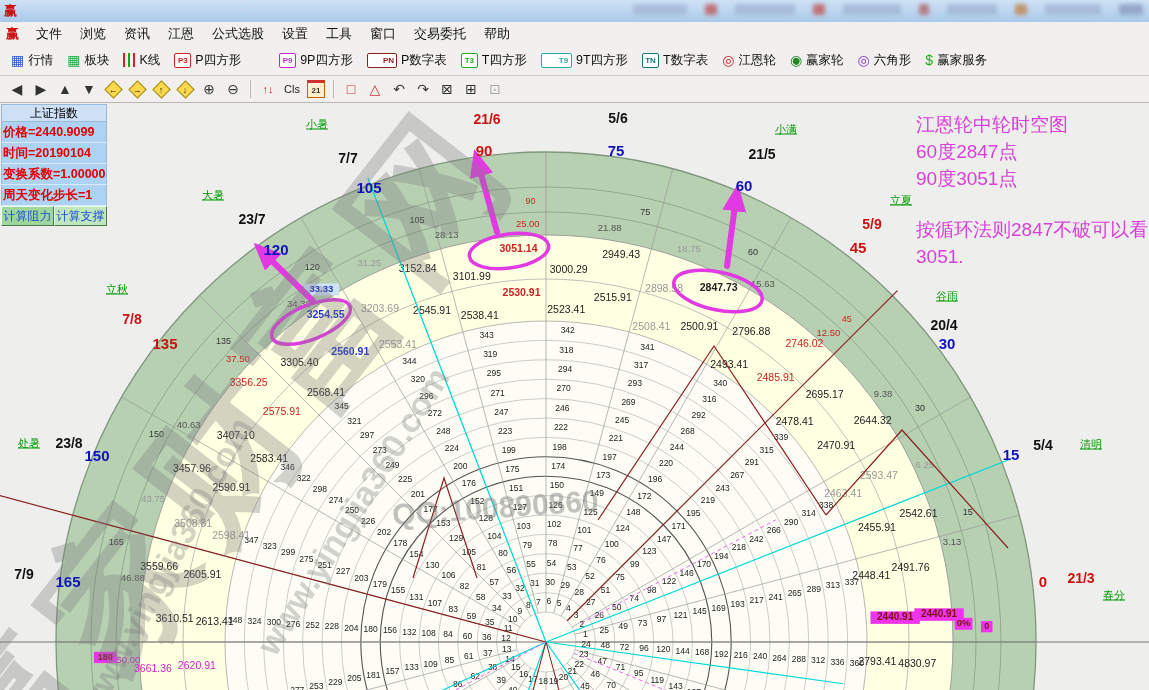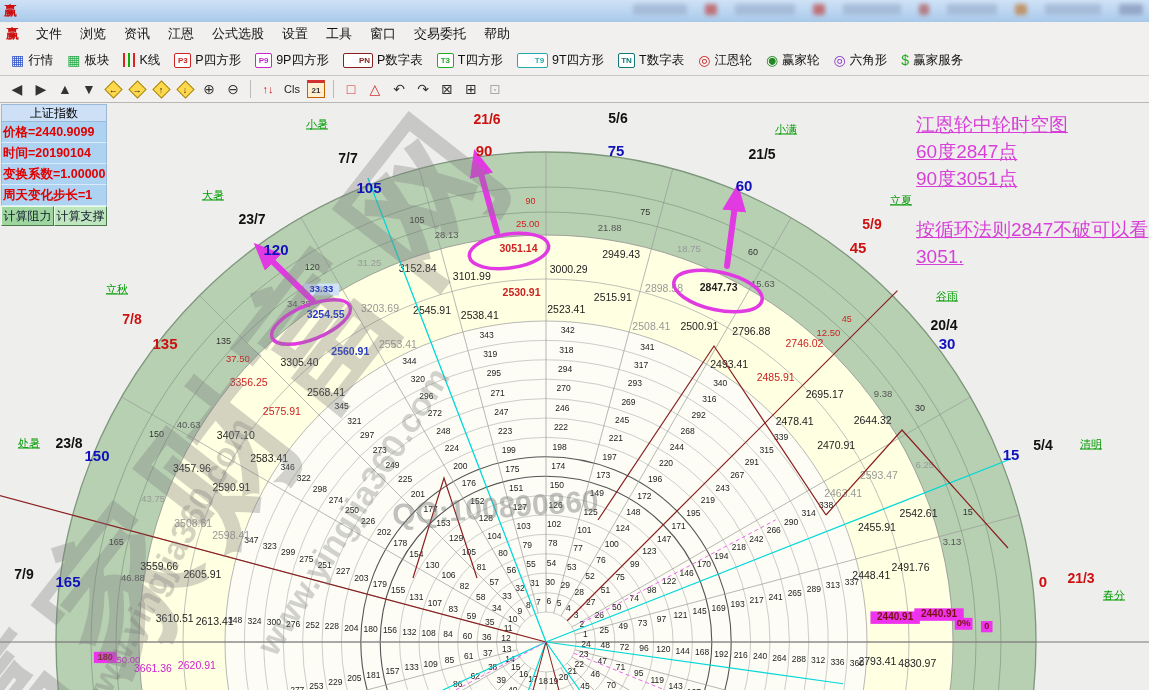--- a/index.html
+++ b/index.html
@@ -49,25 +49,25 @@
   .term{font-size:11px;color:#009900;text-decoration:underline;}
   .date{font-size:14px;font-weight:bold;}
   .bigdeg{font-size:15px;font-weight:bold;}
   
   .panel{position:absolute;left:1px;top:1px;width:106px;z-index:5;font-size:12px;}
   .panel-title{height:16px;line-height:16px;text-align:center;background:#cde0f6;color:#000;border:1px solid #9ab8d8;}
   .panel-row{height:20px;line-height:20px;background:#aed3f2;color:#e00000;font-weight:bold;
     border-left:1px solid #9ab8d8;border-right:1px solid #9ab8d8;border-bottom:1px solid #d9ebfb;
     padding-left:1px;white-space:nowrap;overflow:hidden;font-size:12.5px;}
   .panel-btns{display:flex;}
-  .panel-btn{flex:1;height:18px;line-height:18px;text-align:center;background:#9fd69f;color:#0f172a;
+  .panel-btn{flex:1;height:18px;line-height:18px;text-align:center;background:#9fd69f;color:#1d4ed8;
     border:1px solid;border-color:#e8ffe8 #4a7a4a #4a7a4a #e8ffe8;font-size:12px;cursor:default;}
   .panel-btn.alt{background:#bfe6bf;}
   
-  .notes{position:absolute;left:916px;top:8px;z-index:4;color:#d83fd8;font-size:19px;line-height:27px;text-decoration:underline;}
+  .notes{position:absolute;left:916px;top:8px;z-index:4;color:#d83fd8;font-size:19px;line-height:27px;}
   .notes div{white-space:nowrap;}
   .notes .gap{height:24px;}
 </style>
 </head>
 <body>
 
 <div class="app">
 
   <div class="titlebar">
     <span class="logo">赢</span>
@@ -101,21 +101,21 @@
       </span>
       <span class="tbi">
         <span class="kline"></span>
         <span>K线</span>
       </span>
       <span class="tbi">
         <span class="boxico" style="color: rgb(204, 34, 34);">P3</span>
         <span>P四方形</span>
       </span>
       <span class="tbi">
-        <span class="boxico" style="color: rgb(204, 34, 204);">P9</span>
+        <span class="boxico" style="color: rgb(204, 34, 204); margin-left: 24px;">P9</span>
         <span>9P四方形</span>
       </span>
       <span class="tbi">
         <span class="boxico" style="color: rgb(136, 34, 34); padding-left: 13px;">PN</span>
         <span>P数字表</span>
       </span>
       <span class="tbi">
         <span class="boxico" style="color: rgb(34, 170, 34);">T3</span>
         <span>T四方形</span>
       </span>

